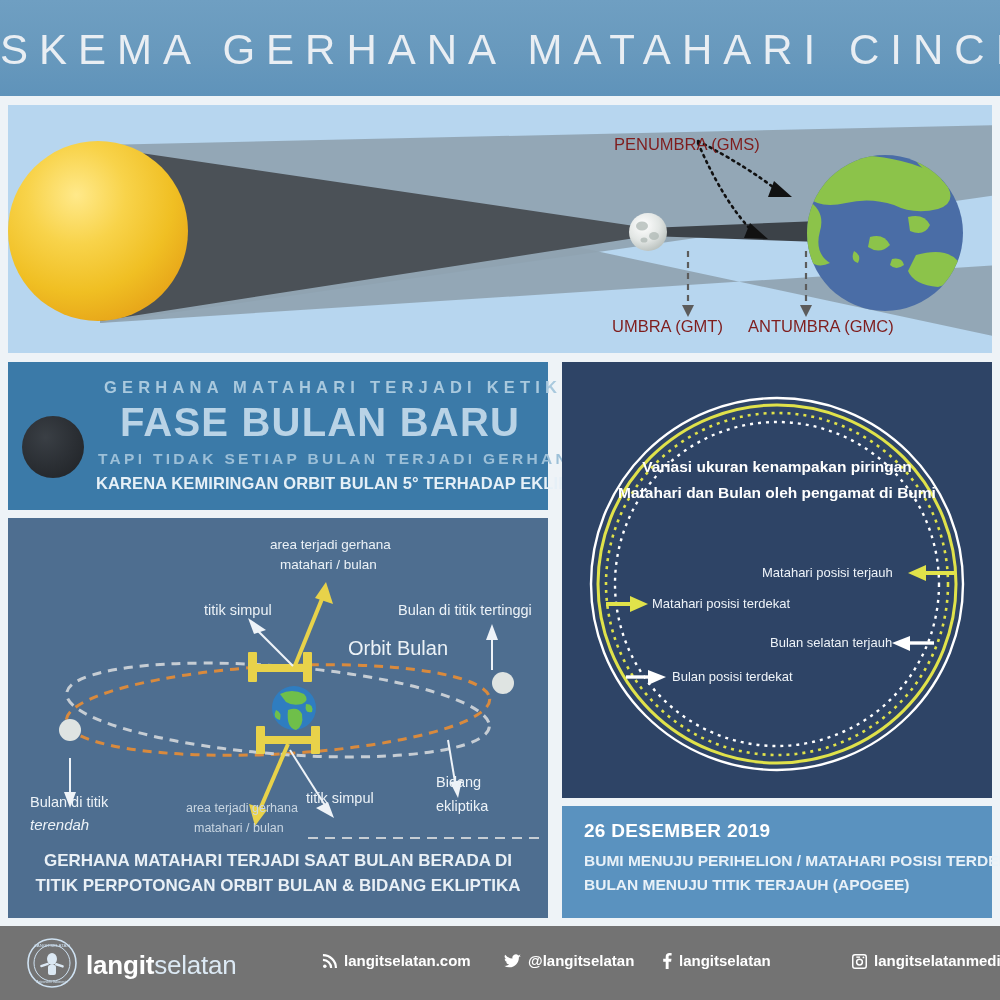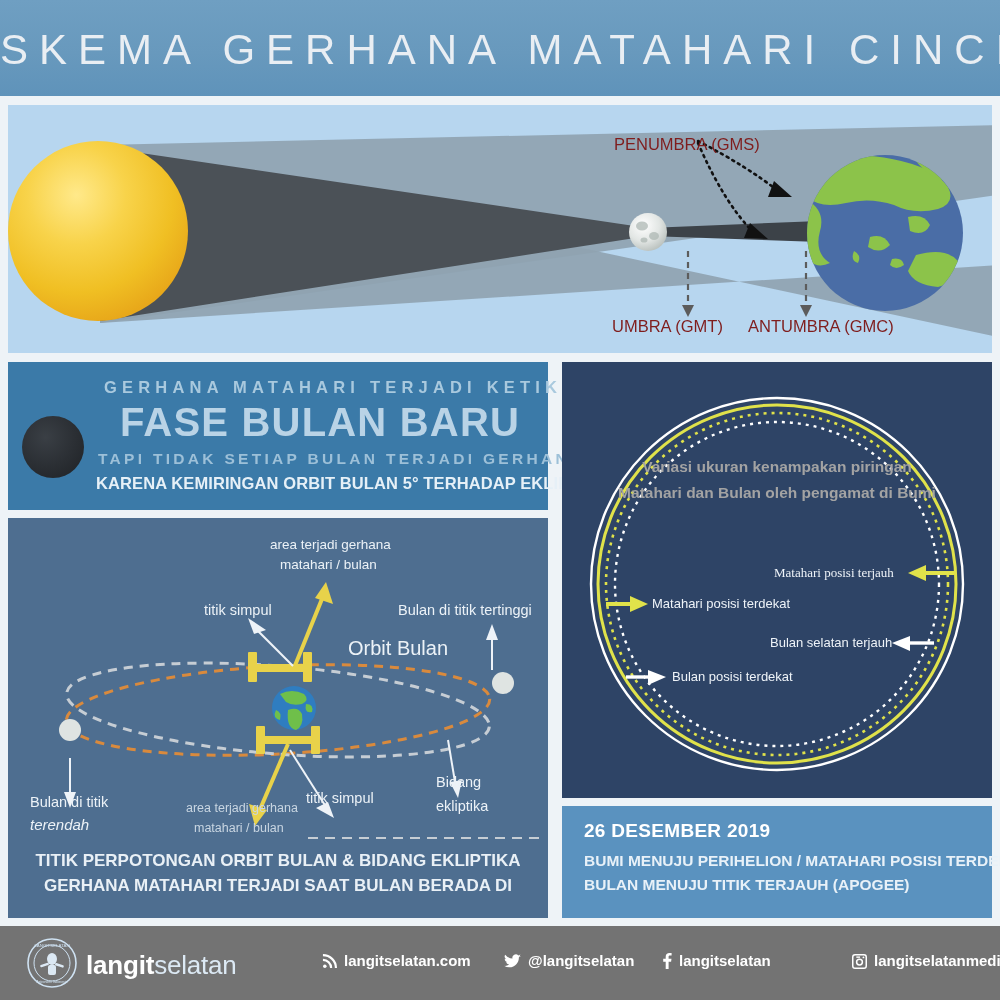--- a/index.html
+++ b/index.html
@@ -39,21 +39,21 @@
   .olbl{position:absolute;color:#ecf2f7;font-size:13.5px;line-height:17px;white-space:nowrap;}
   .olbl.dim{color:#c9d6e2;font-size:12.5px;}
   .orbit-caption{position:absolute;left:0;top:330px;width:540px;text-align:center;
     color:#e9f0f6;font-size:17px;font-weight:700;line-height:25px;}
 
   
   .panel-rings{position:absolute;left:562px;top:362px;width:430px;height:436px;
     background:#2e4466;overflow:hidden;}
   .panel-rings svg{position:absolute;left:0;top:0;}
   .ring-title{position:absolute;left:55px;top:92px;width:320px;text-align:center;
-    color:#a3a3a3;font-size:15.5px;font-weight:700;line-height:26px;}
+    color:#ffffff;font-size:15.5px;font-weight:700;line-height:26px;}
   .rlbl{position:absolute;color:#eef3f8;font-size:13px;white-space:nowrap;}
 
   
   .panel-date{position:absolute;left:562px;top:806px;width:430px;height:112px;background:#5a92bf;}
   .date-big{position:absolute;left:22px;top:14px;color:#ffffff;font-size:19px;font-weight:800;letter-spacing:.3px;}
   .date-l1{position:absolute;left:22px;top:46px;color:#e8f1f8;font-size:15.5px;font-weight:600;white-space:nowrap;}
   .date-l2{position:absolute;left:22px;top:70px;color:#e8f1f8;font-size:15.5px;font-weight:600;white-space:nowrap;}
 
   
   .footer{position:absolute;left:0;top:926px;width:1000px;height:74px;background:#737373;}
@@ -207,22 +207,22 @@
     <div class="olbl" style="left:340px;top:122px;font-size:20px;">Orbit Bulan</div>
     <div class="olbl" style="left:22px;top:276px;font-size:14.5px;">Bulan di titik</div>
     <div class="olbl" style="left:22px;top:298px;font-size:15px;font-style:italic;">terendah</div>
     <div class="olbl dim" style="left:178px;top:282px;">area terjadi gerhana</div>
     <div class="olbl dim" style="left:186px;top:302px;">matahari / bulan</div>
     <div class="olbl" style="left:298px;top:272px;font-size:14.5px;">titik simpul</div>
     <div class="olbl" style="left:428px;top:256px;font-size:14.5px;">Bidang</div>
     <div class="olbl" style="left:428px;top:280px;font-size:14.5px;">ekliptika</div>
 
     <div class="orbit-caption">
+      <div>GERHANA MATAHARI TERJADI SAAT BULAN BERADA DI</div>
       <div>TITIK PERPOTONGAN ORBIT BULAN &amp; BIDANG EKLIPTIKA</div>
-      <div>GERHANA MATAHARI TERJADI SAAT BULAN BERADA DI</div>
     </div>
   </div>
 
   <div class="panel-rings">
     <svg width="430" height="436" viewBox="0 0 430 436">
       <circle cx="215" cy="222" r="186" fill="none" stroke="#ffffff" stroke-width="2.4"></circle>
       <circle cx="215" cy="222" r="179" fill="none" stroke="#e0e24a" stroke-width="3"></circle>
       <circle cx="215" cy="222" r="171" fill="none" stroke="#e0e24a" stroke-width="2.6" stroke-dasharray="3 5"></circle>
       <circle cx="215" cy="222" r="162" fill="none" stroke="#ffffff" stroke-width="2.4" stroke-dasharray="3 5"></circle>
 
@@ -235,21 +235,21 @@
 
       <g stroke="#ffffff" stroke-width="3.4" fill="none">
         <path d="M372 281 L344 281"></path>
         <path d="M64 315 L90 315"></path>
       </g>
       <polygon points="330,281 348,274 348,289" fill="#ffffff"></polygon>
       <polygon points="104,315 86,308 86,323" fill="#ffffff"></polygon>
     </svg>
 
     <div class="ring-title">Variasi ukuran kenampakan piringan Matahari dan Bulan oleh pengamat di Bumi</div>
-    <div class="rlbl" style="left:212px;top:203px;font-family:Liberation Serif, serif;">Matahari posisi terjauh</div>
+    <div class="rlbl" style="left:200px;top:203px;">Matahari posisi terjauh</div>
     <div class="rlbl" style="left:90px;top:234px;">Matahari posisi terdekat</div>
     <div class="rlbl" style="left:208px;top:273px;">Bulan selatan terjauh</div>
     <div class="rlbl" style="left:110px;top:307px;">Bulan posisi terdekat</div>
   </div>
 
   <div class="panel-date">
     <div class="date-big">26 DESEMBER 2019</div>
     <div class="date-l1">BUMI MENUJU PERIHELION / MATAHARI POSISI TERDEKAT</div>
     <div class="date-l2">BULAN MENUJU TITIK TERJAUH (APOGEE)</div>
   </div>

